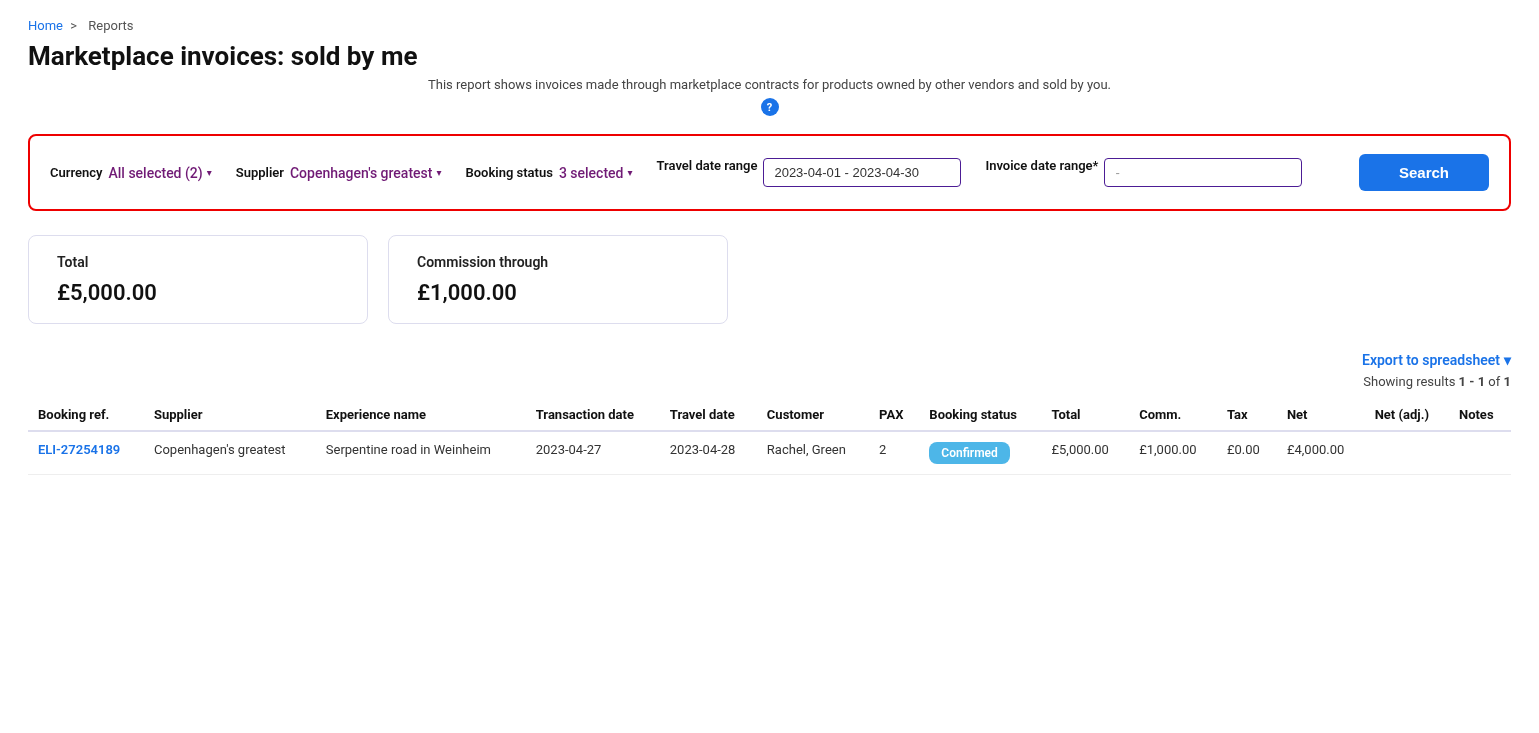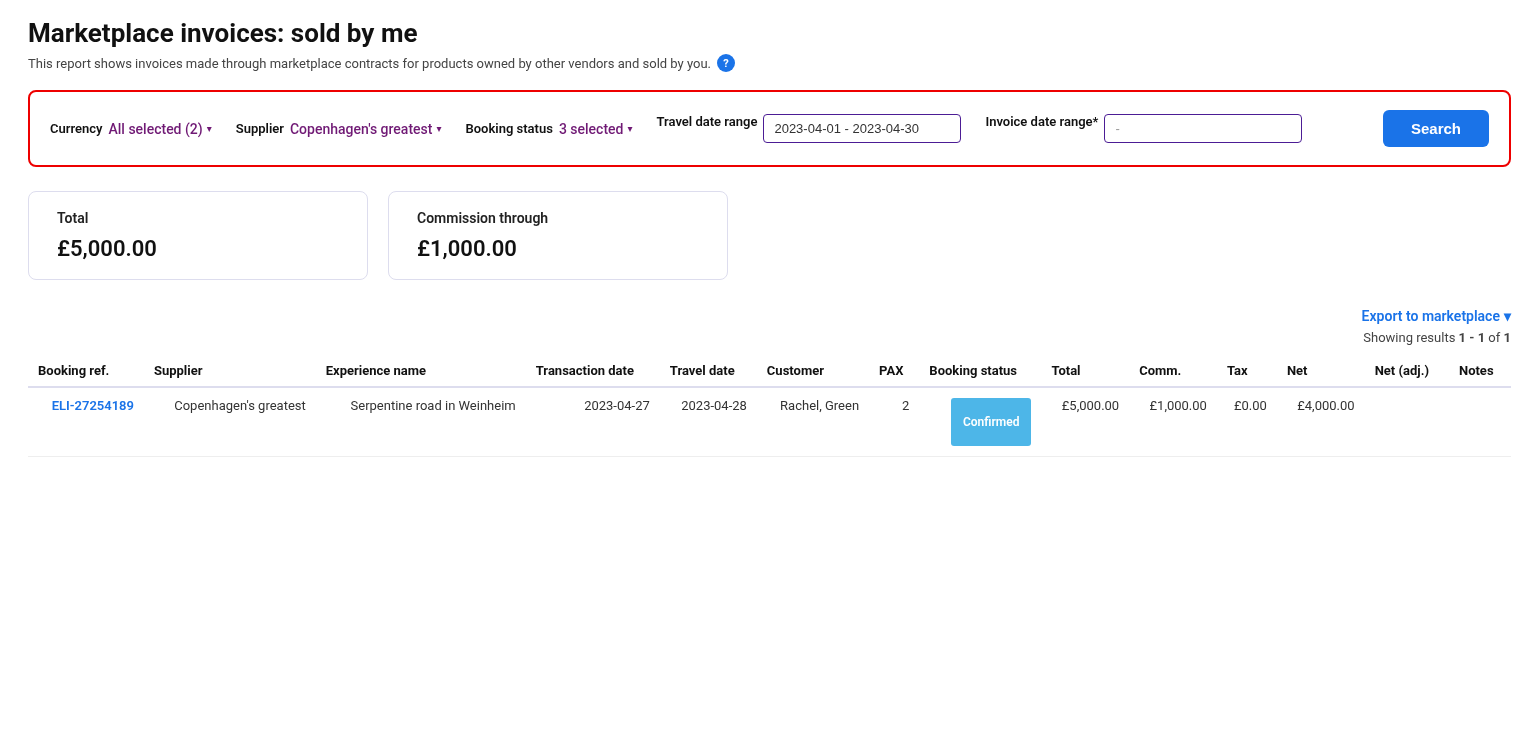--- a/index.html
+++ b/index.html
@@ -26,20 +26,21 @@
       color: #111;
       margin-bottom: 6px;
     }
     .page-description {
       font-size: 13px;
       color: #444;
       margin-bottom: 18px;
       display: flex;
       align-items: center;
       gap: 6px;
+      flex-direction: column;
     }
     .help-icon {
       display: inline-flex;
       align-items: center;
       justify-content: center;
       width: 18px;
       height: 18px;
       background: #1a73e8;
       color: #fff;
       border-radius: 50%;
@@ -93,21 +94,21 @@
     }
     .filter-date-input.empty {
       color: #999;
       min-width: 190px;
     }
     .search-btn {
       background: #1a73e8;
       color: #fff;
       border: none;
       border-radius: 6px;
-      padding: 10px 28px;
+      padding: 10px 40px;
       font-size: 15px;
       font-weight: 600;
       cursor: pointer;
       margin-left: auto;
       white-space: nowrap;
     }
     
     .summary-cards {
       display: flex;
       gap: 20px;
@@ -170,44 +171,48 @@
       padding: 8px 10px;
       border-bottom: 2px solid #dde;
       vertical-align: bottom;
       white-space: normal;
     }
     .data-table td {
       padding: 10px 10px;
       border-bottom: 1px solid #eee;
       vertical-align: top;
       color: #333;
-      text-align: right;
     }
     .booking-ref-link {
       color: #1a73e8;
       font-weight: 600;
       text-decoration: none;
       cursor: pointer;
     }
     .status-badge {
       display: inline-block;
       background: #4db6e8;
       color: #fff;
-      border-radius: 3px;
-      padding: 17px 12px;
+      border-radius: 8px;
+      padding: 4px 12px;
       font-size: 12px;
       font-weight: 600;
       white-space: nowrap;
     }
   </style>
 </head>
 <body>
 
 <div class="page-wrapper">
 
+  <div class="breadcrumb">
+    <a href="#">Home</a>
+    <span>&gt;</span>
+    <span>Reports</span>
+  </div>
 
   <div class="page-title">Marketplace invoices: sold by me</div>
 
   <div class="page-description">
     <span>This report shows invoices made through marketplace contracts for products owned by other vendors and sold by you.</span>
     <span class="help-icon">?</span>
   </div>
 
   <div class="filter-box">
 
@@ -254,21 +259,21 @@
       <div class="summary-card-value">£5,000.00</div>
     </div>
     <div class="summary-card">
       <div class="summary-card-label">Commission through</div>
       <div class="summary-card-value">£1,000.00</div>
     </div>
   </div>
 
   <div class="export-row">
     <a class="export-link" href="#">
-      <span>Export to marketplace</span>
+      <span>Export to spreadsheet</span>
       <span>▾</span>
     </a>
   </div>
 
   <div class="results-info">
     <span>Showing results</span>
     <strong>1 - 1</strong>
     <span>of</span>
     <strong>1</strong>
   </div>

